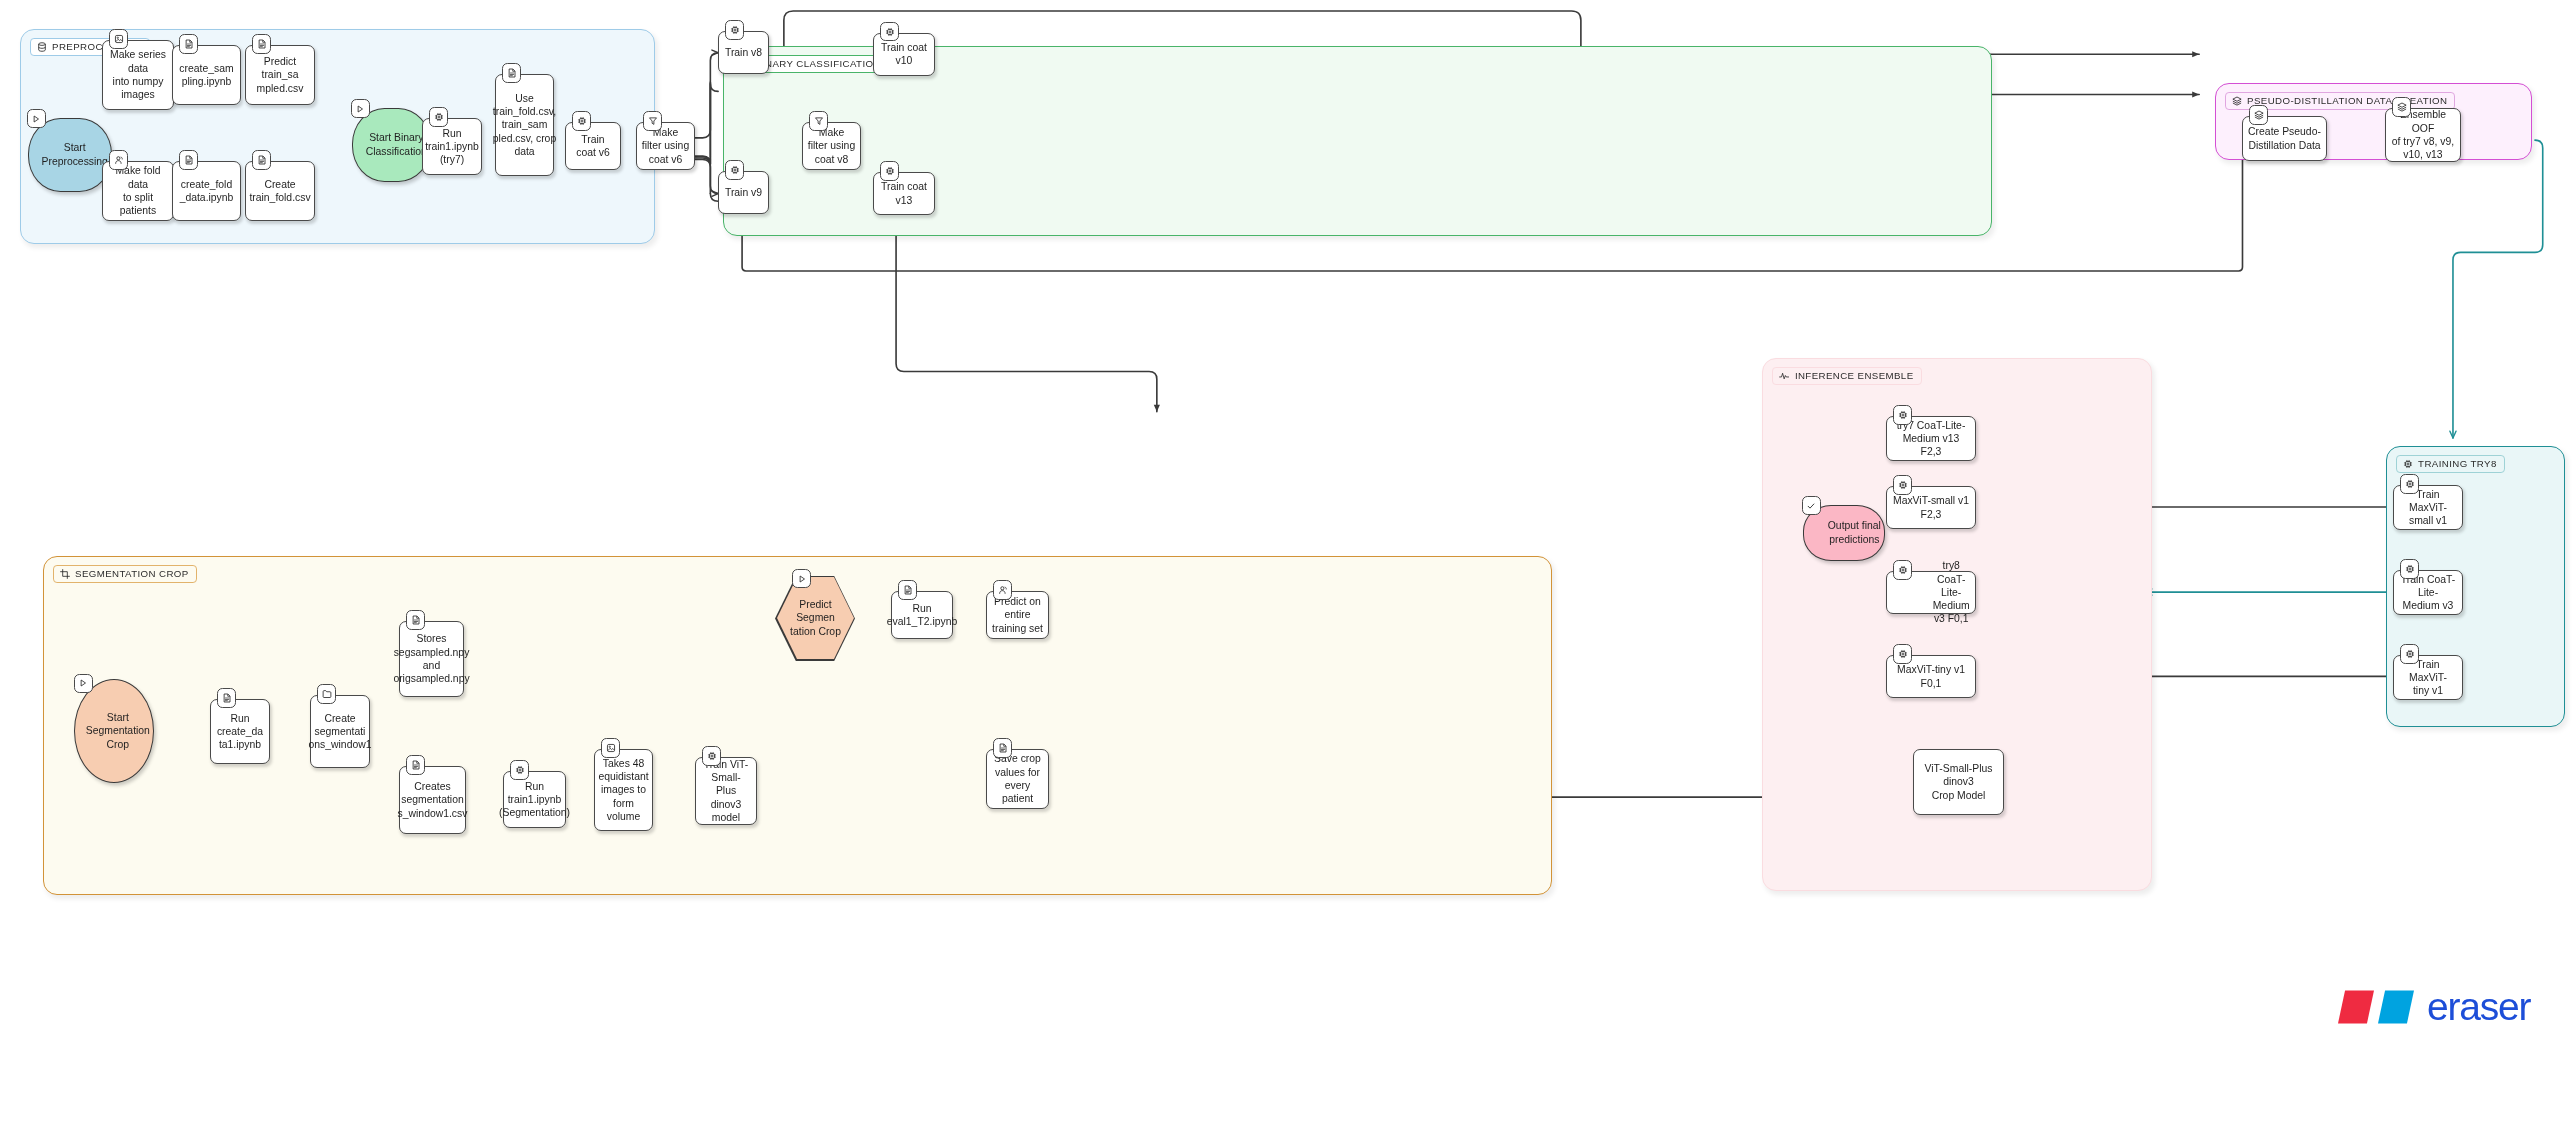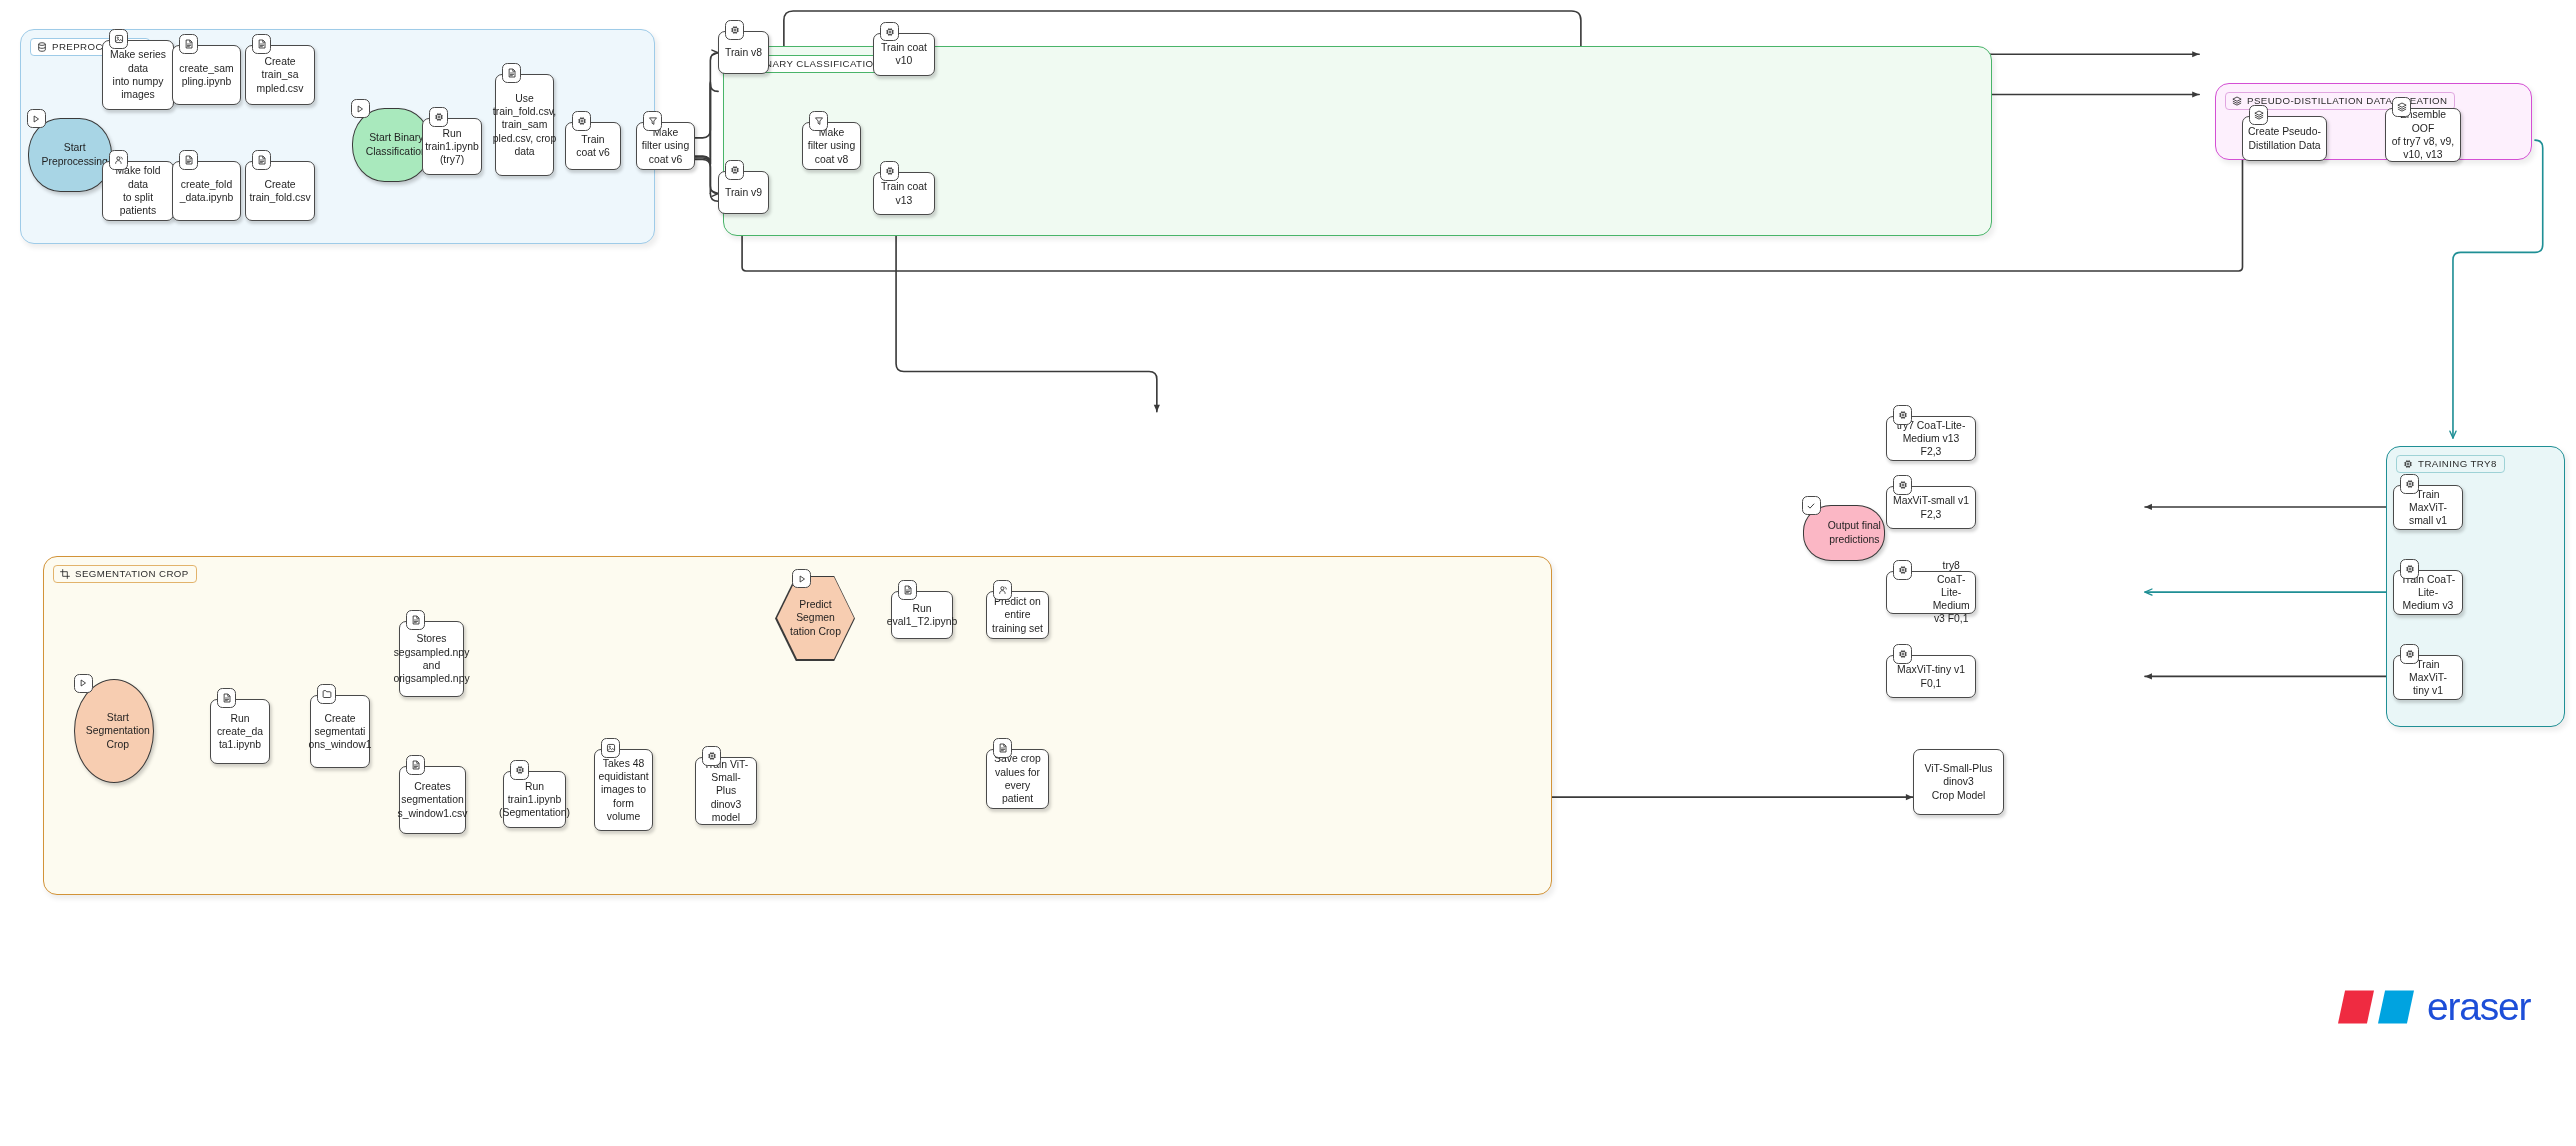--- a/index.html
+++ b/index.html
@@ -259,20 +259,30 @@
       <span>
         <svg width="10" height="10" viewBox="0 0 16 16">
             <path d="M4.3,0.9 L4.3,11.7 L15.1,11.7" fill="none" stroke="#222" stroke-width="1.3" stroke-linecap="round"></path>
             <path d="M0.9,4.3 L11.7,4.3 L11.7,15.1" fill="none" stroke="#222" stroke-width="1.3" stroke-linecap="round"></path>
           </svg>
       </span>
       <span>SEGMENTATION CROP</span>
     </div>
   </div>
 
+  <div class="group" style="left:1762px; top:358px; width:390px; height:533px; border-color:#fadce0; background:#fdeff1;">
+    <div class="group-label" style="border-color:#fadce0; background:#fdeff1;">
+      <span>
+        <svg width="10.8" height="10" viewBox="0 0 18 16">
+            <path d="M1,9.6 L4.2,9.6 L6,3.4 L8.6,12.8 L10.6,7.2 L12,9.6 L17,9.6" fill="none" stroke="#222" stroke-width="1.3" stroke-linecap="round" stroke-linejoin="round"></path>
+          </svg>
+      </span>
+      <span>INFERENCE ENSEMBLE</span>
+    </div>
+  </div>
 
   <div class="group" style="left:2386px; top:446px; width:179px; height:281px; border-color:#1f8f95; background:#e9f6f7;">
     <div class="group-label" style="border-color:#9ed2d6; background:#e9f6f7;">
       <span>
         <svg width="10" height="10" viewBox="0 0 16 16">
             <rect x="4.2" y="4.2" width="7.6" height="7.6" rx="1.4" fill="none" stroke="#222" stroke-width="1.3"></rect>
             <circle cx="8" cy="8" r="1.5" fill="none" stroke="#222" stroke-width="1.2"></circle>
             <g stroke="#222" stroke-width="1.2" stroke-linecap="round">
               <path d="M6.3,4.2 L6.3,2.2"></path>
               <path d="M9.7,4.2 L9.7,2.2"></path>
@@ -333,21 +343,21 @@
       <svg width="10" height="10" viewBox="0 0 16 16">
           <path d="M3.4,1.6 L9.4,1.6 L12.8,5 L12.8,14.4 L3.4,14.4 z" fill="none" stroke="#222" stroke-width="1.3" stroke-linejoin="round"></path>
           <path d="M9.2,1.8 L9.2,5.2 L12.6,5.2" fill="none" stroke="#222" stroke-width="1.2"></path>
           <g stroke="#222" stroke-width="1.1" stroke-linecap="round">
             <path d="M5.5,8 L10.5,8"></path>
             <path d="M5.5,10.4 L10.5,10.4"></path>
             <path d="M5.5,12.2 L8.6,12.2"></path>
           </g>
         </svg>
     </div>
-    <span style="white-space:pre-line;">Create train_sa
+    <span style="white-space:pre-line;">Predict train_sa
 mpled.csv</span>
   </div>
 
   <div class="node" style="left:102px; top:161px; width:72px; height:60px;">
     <div class="node-icon">
       <svg width="10" height="10" viewBox="0 0 16 16">
           <circle cx="7" cy="5.2" r="2.5" fill="none" stroke="#222" stroke-width="1.3"></circle>
           <path d="M2.6,13.4 C2.6,10.6 4.6,9 7,9 C9.4,9 11.4,10.6 11.4,13.4" fill="none" stroke="#222" stroke-width="1.3" stroke-linecap="round"></path>
           <path d="M11.3,3.4 C12.7,3.9 13.5,5.1 13.3,6.5" fill="none" stroke="#222" stroke-width="1.2" stroke-linecap="round"></path>
         </svg>

